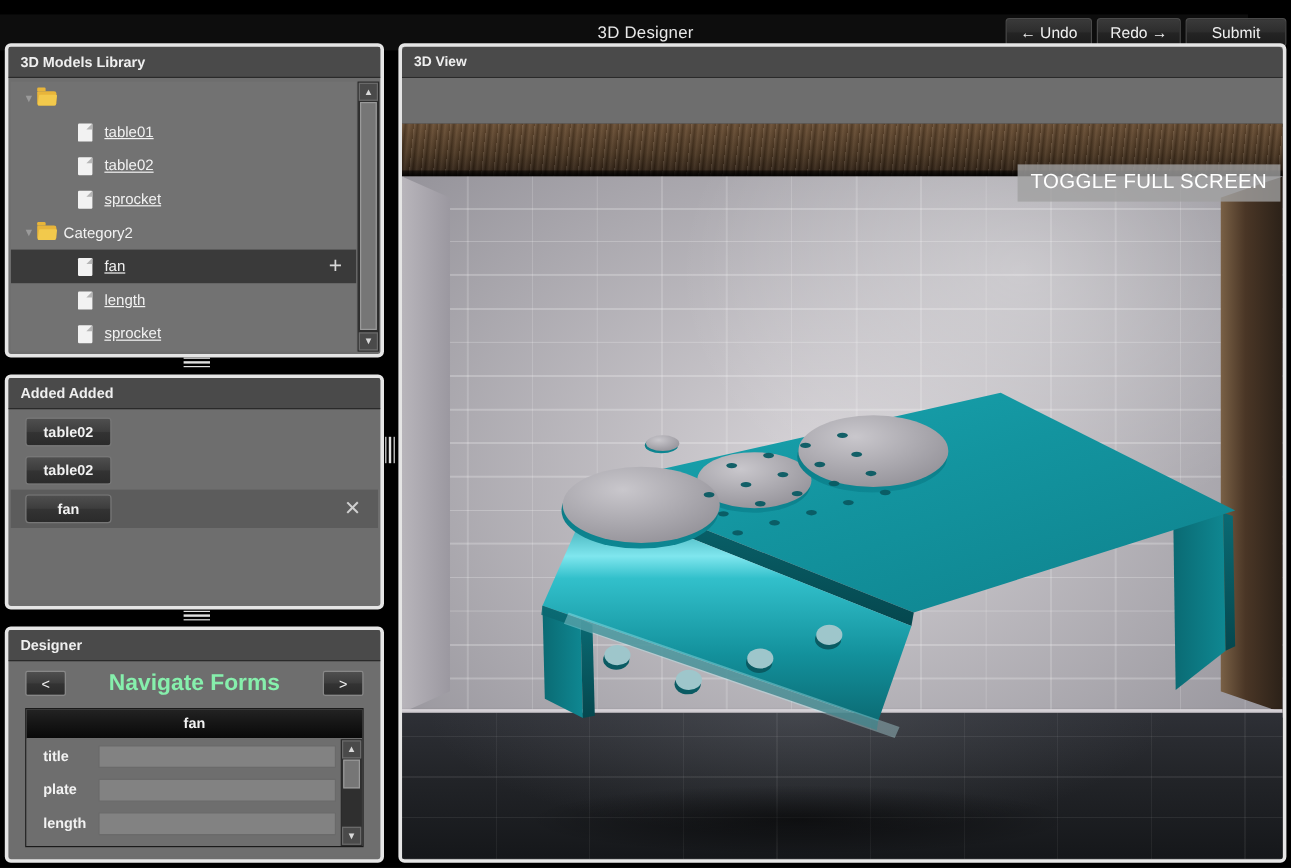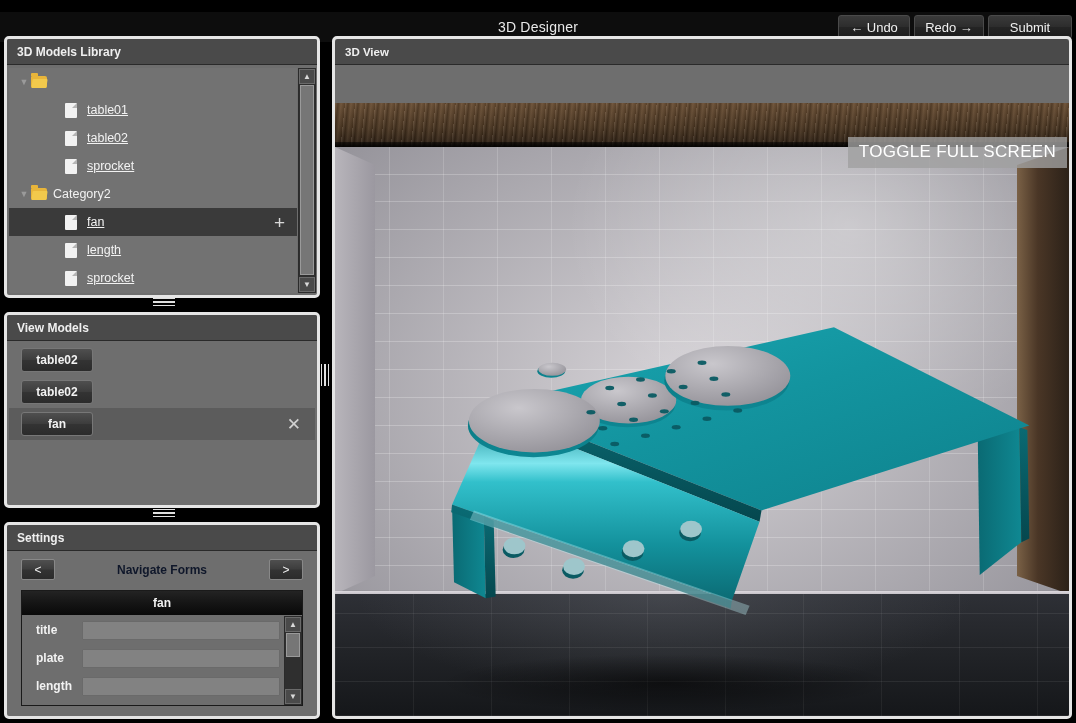--- a/index.html
+++ b/index.html
@@ -153,21 +153,21 @@
     background: linear-gradient(180deg,#4f4f4f 0%,#3d3d3d 48%,#333 52%,#2b2b2b 100%);
     border: 1px solid #888; border-radius: 2px;
     color: #f0f0f0; font-size: 12px;
     display: flex; align-items: center; justify-content: center; cursor: pointer;
   }
   #nav-prev { left: 12px; }
   #nav-next { right: 12px; }
   .nav-title {
     position: absolute; left: 0; right: 0; top: 0; height: 32px;
     line-height: 32px; text-align: center;
-    color: #0f172a; font-size: 12px; font-weight: bold;
+    color: #86efac; font-size: 19px; font-weight: bold;
   }
   .form-box {
     position: absolute; left: 12px; right: 12px; top: 36px; bottom: 8px;
     border: 1px solid #1a1a1a; background: #6e6e6e; overflow: hidden;
   }
   .form-title {
     height: 24px; line-height: 24px; text-align: center;
     background: linear-gradient(180deg,#232323 0%,#151515 50%,#090909 100%);
     color: #f2f2f2; font-size: 12px; font-weight: bold;
   }
@@ -360,21 +360,21 @@
     </div>
   </div>
 
   <div class="hgrip" style="left:151px; top:297px;">
     <i></i>
       <i></i>
       <i></i>
   </div>
 
   <div class="panel" id="panel-added">
-    <div class="panel-head">View Models</div>
+    <div class="panel-head">Added Added</div>
     <div class="panel-body">
       <div class="added-list" id="added-list">
           <div class="added-row">
             <div class="chipbtn">table02</div>
           </div>
           <div class="added-row">
             <div class="chipbtn">table02</div>
           </div>
           <div class="added-row selected">
             <div class="chipbtn">fan</div>
@@ -390,21 +390,21 @@
       <i></i>
   </div>
 
   <div class="vgrip" style="left:320px; top:362px;">
     <i></i>
       <i></i>
       <i></i>
   </div>
 
   <div class="panel" id="panel-settings">
-    <div class="panel-head">Settings</div>
+    <div class="panel-head">Designer</div>
     <div class="panel-body">
       <div class="settings-body">
 
         <div class="nav-row">
           <div class="navbtn" id="nav-prev">&lt;</div>
           <div class="nav-title">Navigate Forms</div>
           <div class="navbtn" id="nav-next">&gt;</div>
         </div>
 
         <div class="form-box">

